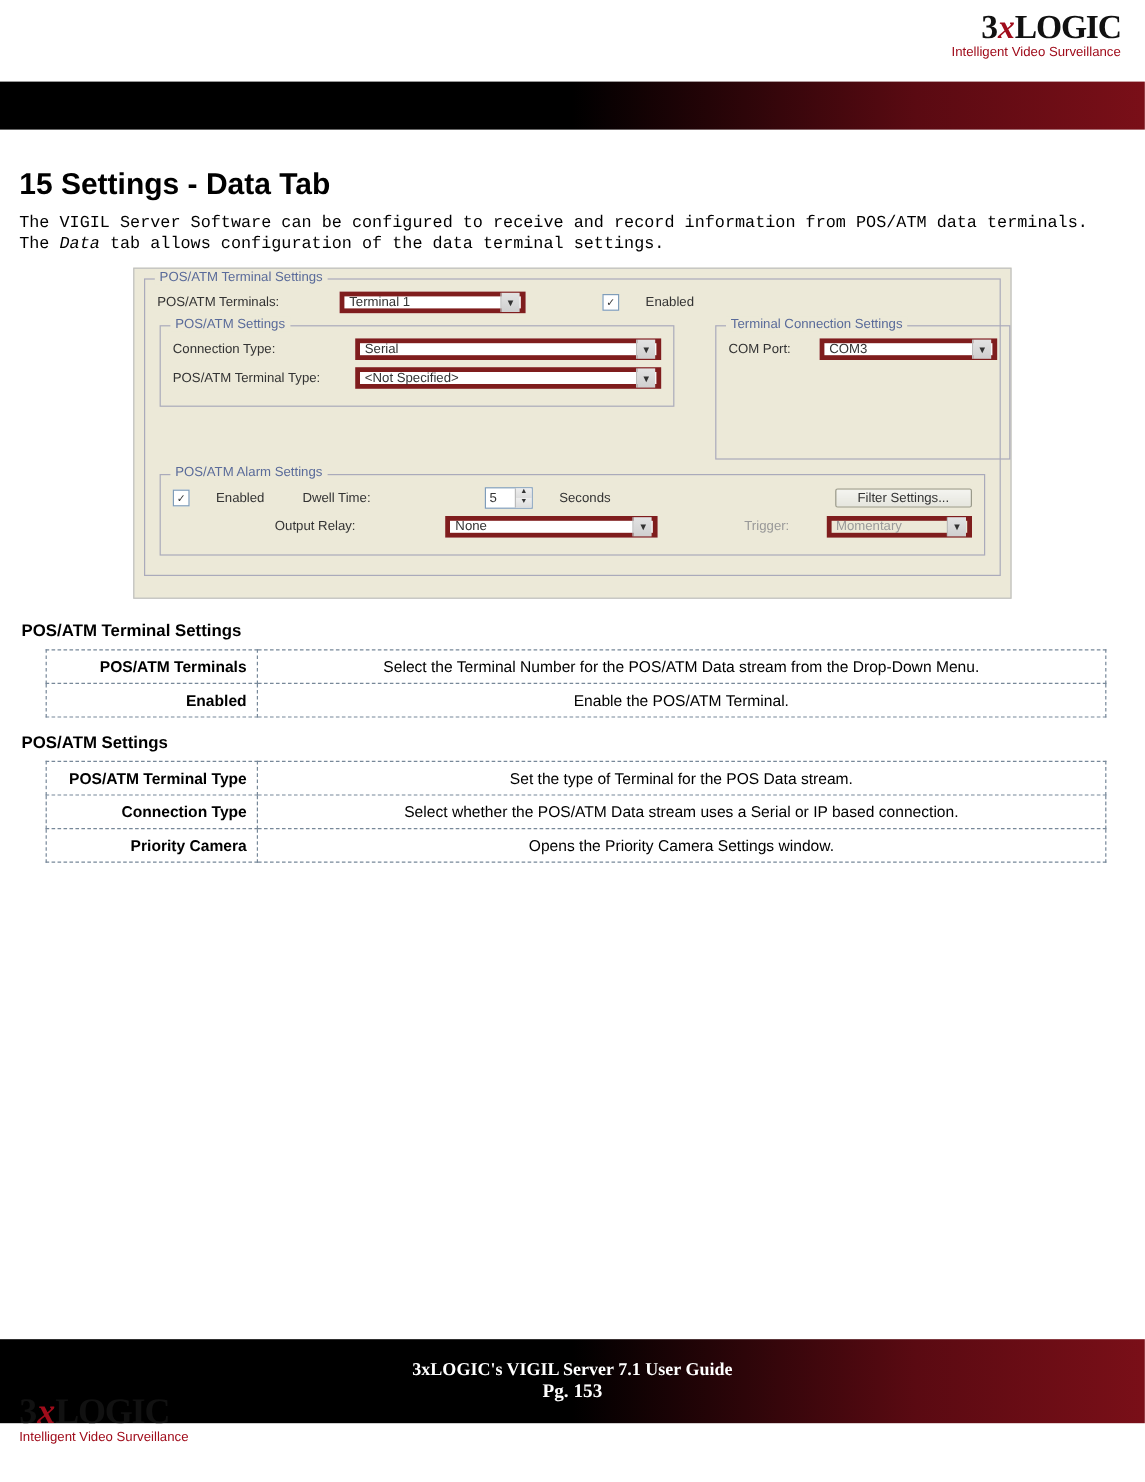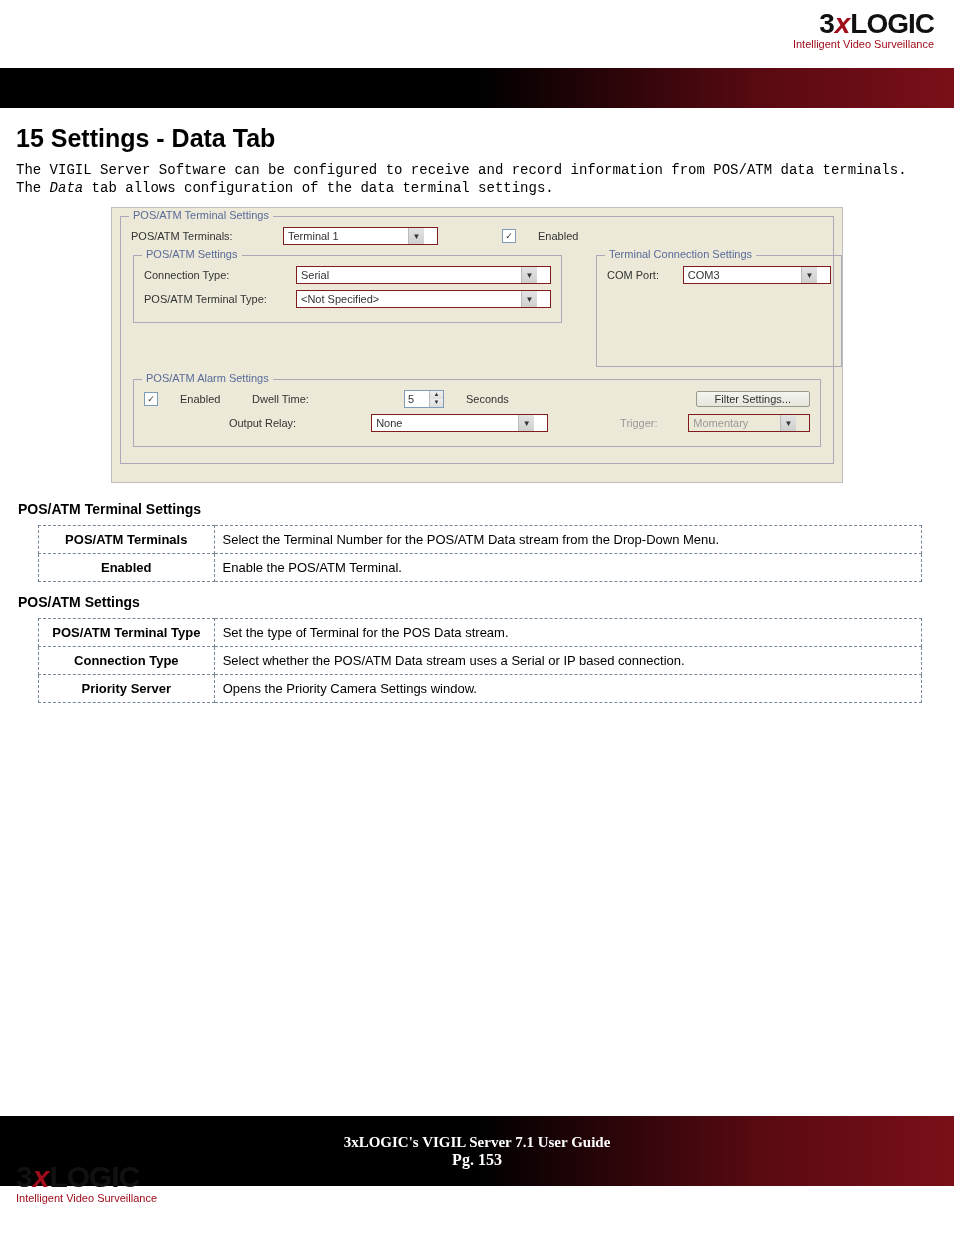--- a/index.html
+++ b/index.html
@@ -15,21 +15,21 @@
     min-height: 1235px;
     box-sizing: border-box;
   }
   .top-logo {
     position: absolute;
     top: 8px;
     right: 20px;
     text-align: right;
   }
   .logo-main {
-    font-family: Liberation Sans, sans-serif;
+    font-family: Liberation Serif, serif;
     font-weight: bold;
     font-size: 28px;
     color: #111;
     letter-spacing: -1px;
   }
   .logo-main .x {
     color: #a00c1b;
     font-style: italic;
     padding: 0 1px;
   }
@@ -41,21 +41,21 @@
   .header-bar {
     position: absolute;
     top: 68px;
     left: 0;
     width: 100%;
     height: 40px;
     background: linear-gradient(to right, #000 0%, #000 50%, #5a0a12 80%, #7a0f18 100%);
   }
   .content {
     position: absolute;
-    top: 120px;
+    top: 136px;
     left: 16px;
     right: 16px;
   }
   h1 {
     font-size: 25px;
     margin: 4px 0 8px 0;
     font-weight: bold;
   }
   .intro {
     font-size: 14px;
@@ -91,23 +91,23 @@
     font-size: 11px;
     padding: 0 4px;
   }
   .row { display: flex; align-items: center; margin-bottom: 6px; gap: 22px; }
   .lbl { width: 130px; }
   .select, .winselect {
     display: inline-flex;
     align-items: center;
     justify-content: space-between;
     background: #fff;
-    border: 1px solid #7f1d1d;
+    border: 4px solid #7f1d1d;
     height: 18px;
-    padding: 0 13px 0 4px;
+    padding: 0 1px 0 4px;
     box-sizing: border-box;
     font-size: 11px;
   }
   .winselect .arrow, .select .arrow {
     width: 15px;
     height: 16px;
     background: linear-gradient(#e3e3e3,#cfcfcf);
     border-left: 1px solid #bbb;
     display: flex; align-items: center; justify-content: center;
     font-size: 8px; color: #333;
@@ -147,24 +147,25 @@
   .def-table {
     margin-left: 22px;
     margin-right: 16px;
     border-collapse: collapse;
     font-size: 13px;
   }
   .def-table td {
     border: 1px dashed #789;
     padding: 6px 8px;
     vertical-align: middle;
+    text-align: center;
   }
   .def-table td.key {
     font-weight: bold;
-    text-align: center;
+    text-align: right;
     width: 160px;
   }
 
   .footer-bar {
     position: absolute;
     top: 1070px;
     left: 0;
     width: 100%;
     height: 70px;
     background: linear-gradient(to right, #000 0%, #000 50%, #5a0a12 80%, #7a0f18 100%);
@@ -308,21 +309,21 @@
       <tbody>
           <tr>
         <td class="key">POS/ATM Terminal Type</td>
         <td>Set the type of Terminal for the POS Data stream.</td>
       </tr>
       <tr>
         <td class="key">Connection Type</td>
         <td style="width:700px">Select whether the POS/ATM Data stream uses a Serial or IP based connection.</td>
       </tr>
       <tr>
-        <td class="key">Priority Server</td>
+        <td class="key">Priority Camera</td>
         <td>Opens the Priority Camera Settings window.</td>
       </tr>
     </tbody>
       </table>
   </div>
 
   <div class="footer-bar">
     <div>3xLOGIC's VIGIL Server 7.1 User Guide</div>
     <div class="pg">Pg. 153</div>
   </div>

